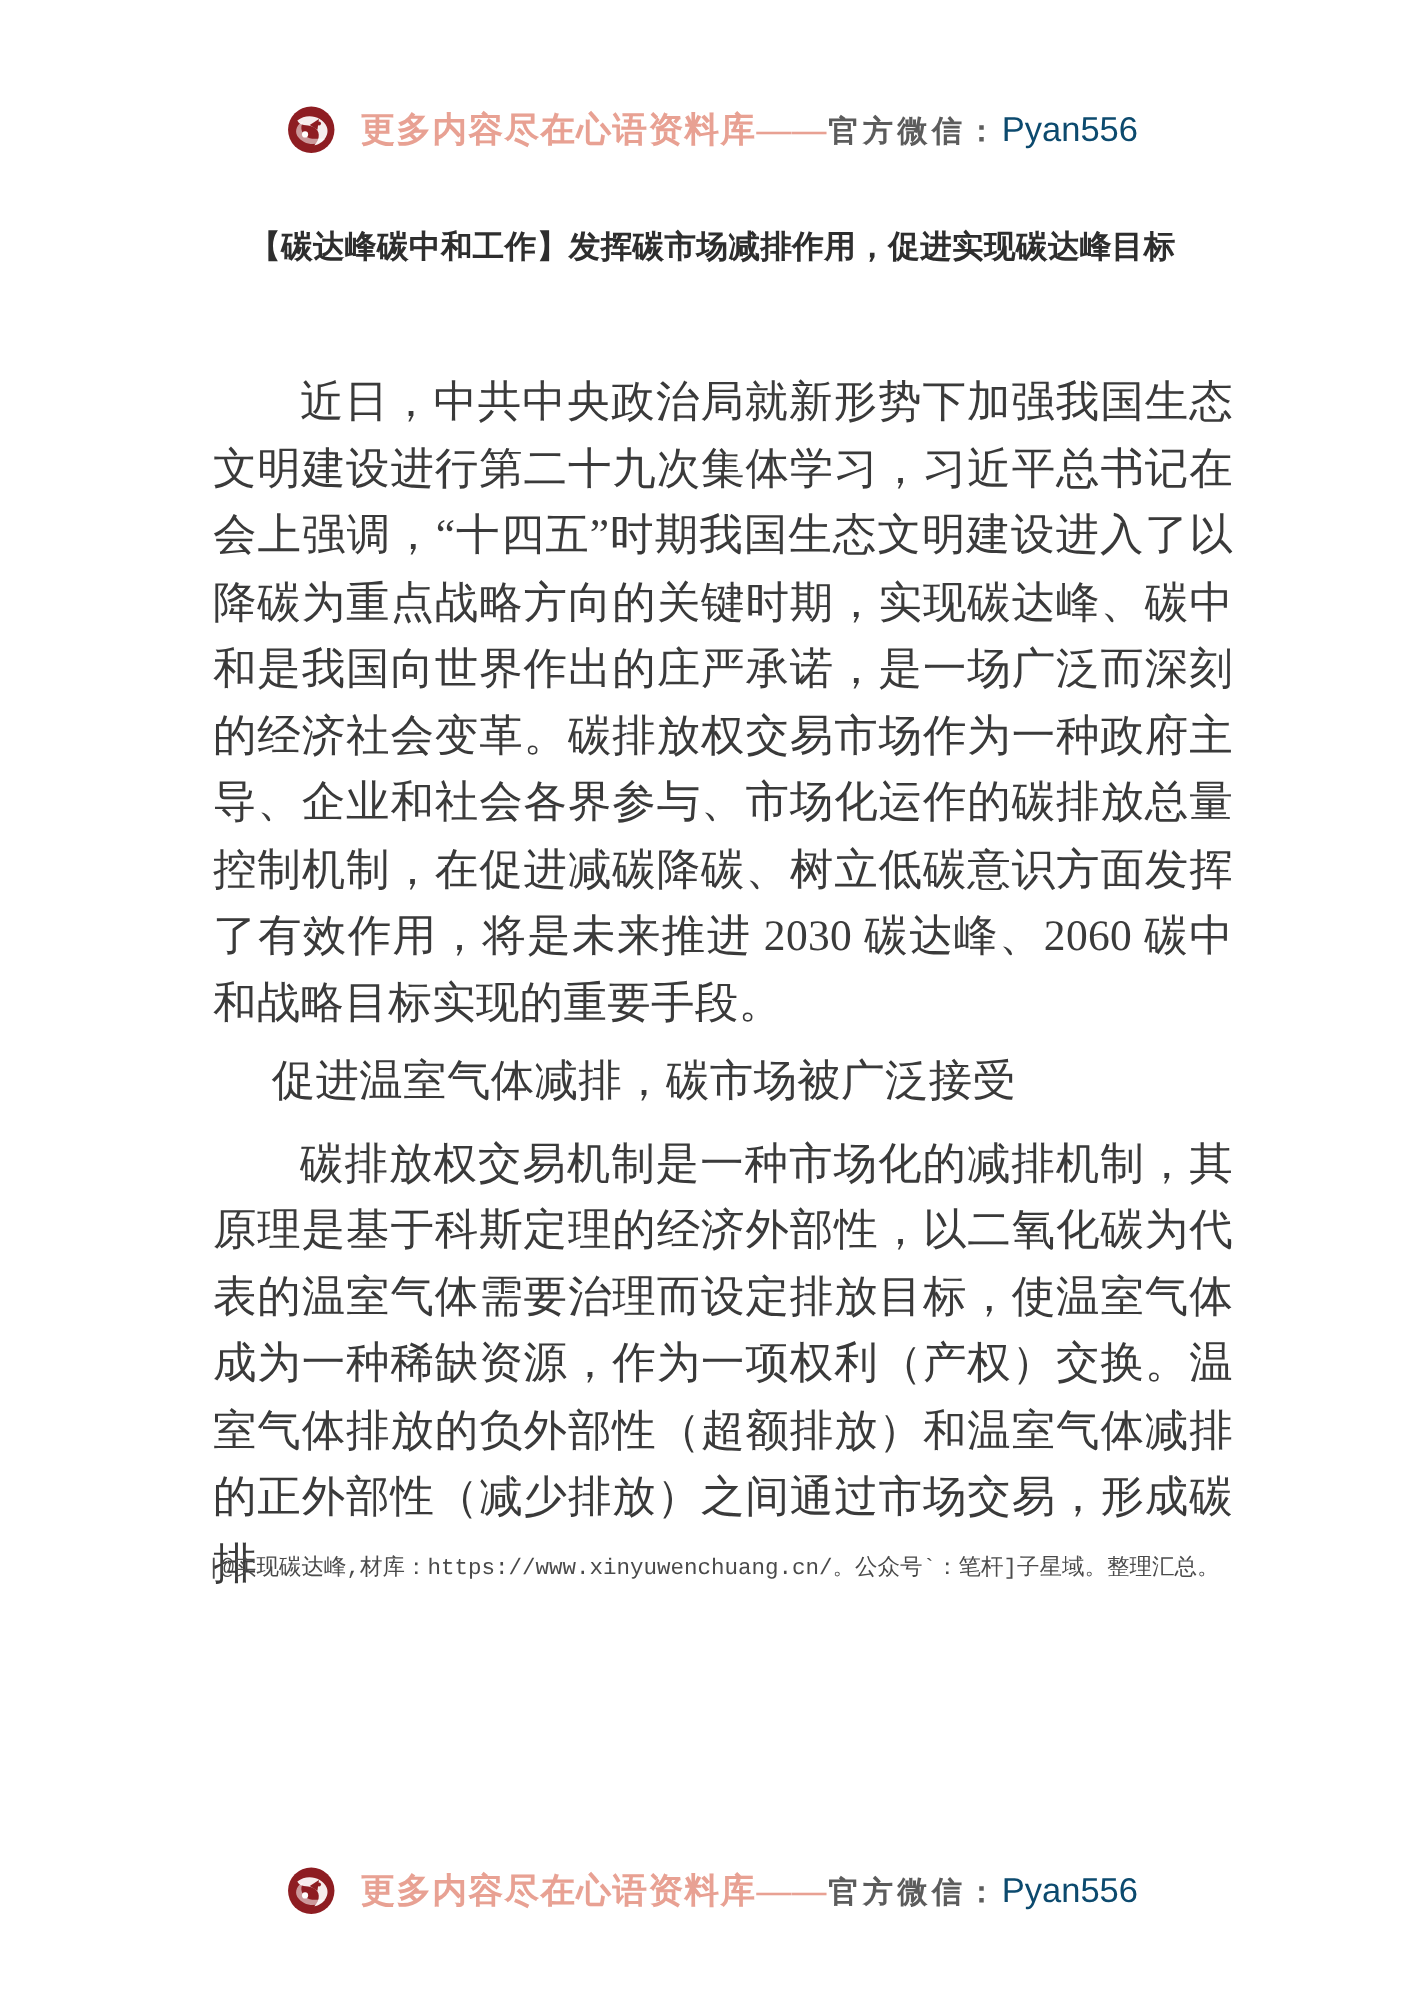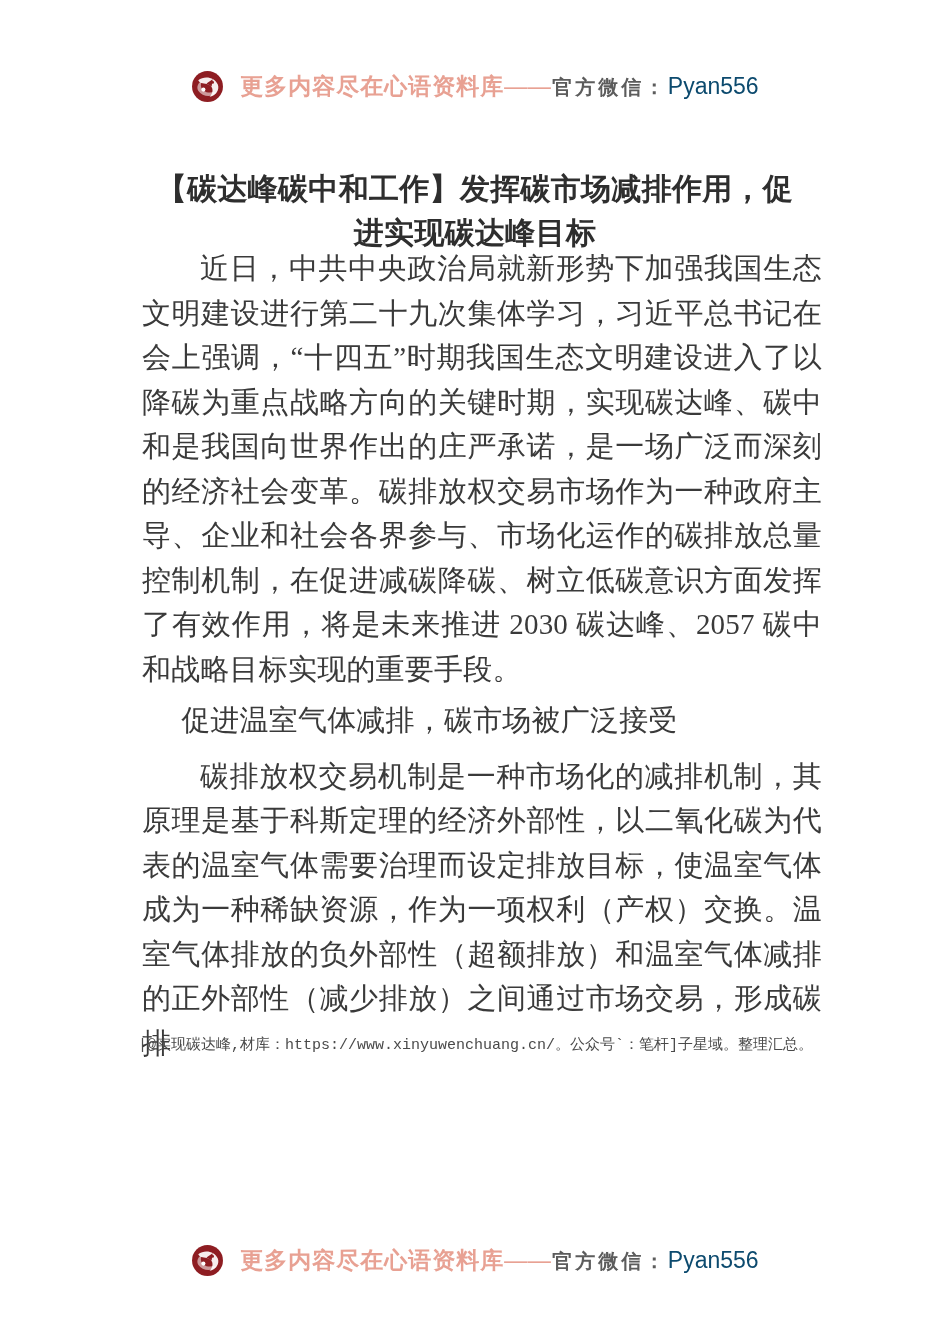--- a/index.html
+++ b/index.html
@@ -79,27 +79,27 @@
     font-family: "Liberation Sans", "DejaVu Sans", sans-serif;
     font-size: 23px;
     color: #0c4a6e;
     letter-spacing: 0px;
     margin-left: 3px;
   }
 
   
   .doc-title {
     position: absolute;
-    top: 147px;
+    top: 129px;
     left: 145px;
     width: 660px;
     text-align: center;
     font-family: "Liberation Sans", "DejaVu Sans", sans-serif;
     font-weight: bold;
-    font-size: 30px;
+    font-size: 21px;
     line-height: 44px;
     color: #2e2e2e;
     letter-spacing: 0.3px;
   }
 
   
   .body-block {
     position: absolute;
     top: 246px;
     left: 142px;
@@ -161,21 +161,21 @@
         <span class="banner-dash">——</span>
         <span class="banner-wechat">官方微信</span>
         <span class="banner-colon">：</span>
         <span class="banner-handle">Pyan556</span>
     </span>
   </div>
 
   <h1 class="doc-title">【碳达峰碳中和工作】发挥碳市场减排作用，促进实现碳达峰目标</h1>
 
   <div class="body-block">
-    <p class="para indent">近日，中共中央政治局就新形势下加强我国生态文明建设进行第二十九次集体学习，习近平总书记在会上强调，“十四五”时期我国生态文明建设进入了以降碳为重点战略方向的关键时期，实现碳达峰、碳中和是我国向世界作出的庄严承诺，是一场广泛而深刻的经济社会变革。碳排放权交易市场作为一种政府主导、企业和社会各界参与、市场化运作的碳排放总量控制机制，在促进减碳降碳、树立低碳意识方面发挥了有效作用，将是未来推进 2030 碳达峰、2057 碳中和战略目标实现的重要手段。</p>
+    <p class="para indent">近日，中共中央政治局就新形势下加强我国生态文明建设进行第二十九次集体学习，习近平总书记在会上强调，“十四五”时期我国生态文明建设进入了以降碳为重点战略方向的关键时期，实现碳达峰、碳中和是我国向世界作出的庄严承诺，是一场广泛而深刻的经济社会变革。碳排放权交易市场作为一种政府主导、企业和社会各界参与、市场化运作的碳排放总量控制机制，在促进减碳降碳、树立低碳意识方面发挥了有效作用，将是未来推进 2030 碳达峰、2060 碳中和战略目标实现的重要手段。</p>
     <p class="subhead">促进温室气体减排，碳市场被广泛接受</p>
     <p class="para indent">碳排放权交易机制是一种市场化的减排机制，其原理是基于科斯定理的经济外部性，以二氧化碳为代表的温室气体需要治理而设定排放目标，使温室气体成为一种稀缺资源，作为一项权利（产权）交换。温室气体排放的负外部性（超额排放）和温室气体减排的正外部性（减少排放）之间通过市场交易，形成碳排</p>
   </div>
 
   <div class="source-note">|@实现碳达峰,材库：https://www.xinyuwenchuang.cn/。公众号`：笔杆]子星域。整理汇总。</div>
 
   <div class="banner banner-bottom">
     <svg class="logo-emblem" viewBox="0 0 64 64">
       <circle cx="32" cy="32" r="30" fill="#8e1d22"></circle>
       <path d="M14 20 C26 10, 46 14, 52 28 C56 38, 48 50, 36 52 C44 44, 44 32, 34 28 C26 25, 18 28, 14 20 Z" fill="#ffffff" opacity="0.92"></path>

